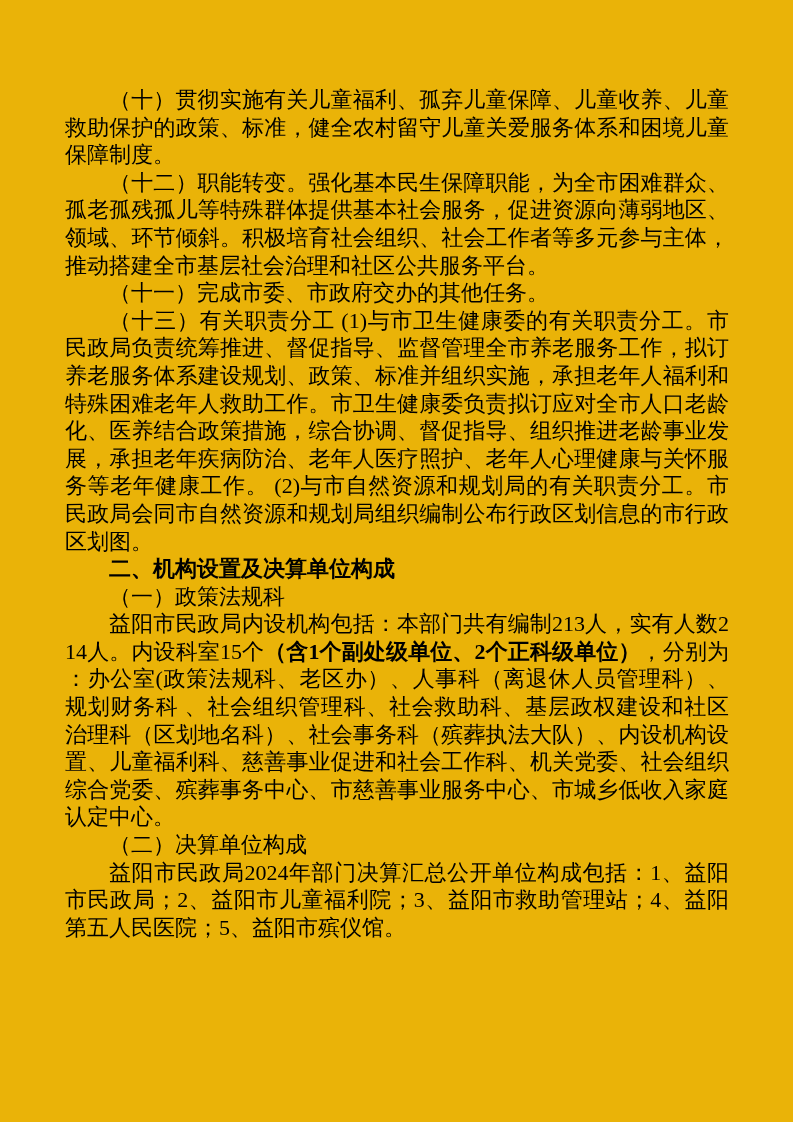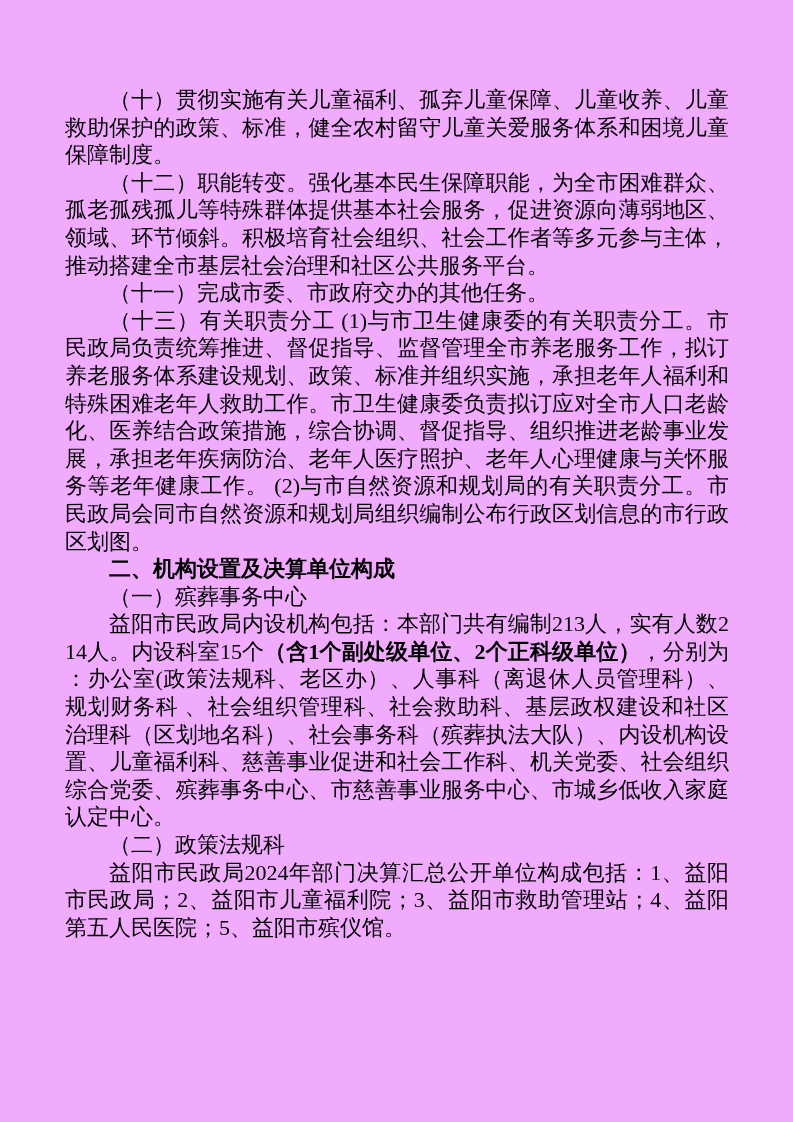--- a/index.html
+++ b/index.html
@@ -4,21 +4,21 @@
 <style>
   html, body {
     margin: 0;
     padding: 0;
     background: #ffffff;
   }
   .page {
     position: relative;
     width: 793px;
     height: 1122px;
-    background: #f0abfc;
+    background: #eab308;
     overflow: hidden;
     font-family: "Liberation Serif", "DejaVu Serif", serif;
     text-decoration: underline;
   }
   .doc-body {
     position: absolute;
     left: 65px;
     top: 86px;
     width: 664px;
     color: #000000;
@@ -43,18 +43,18 @@
 </head>
 <body>
 
 <div class="page">
   <div class="doc-body" id="doc-body">
       <p class="para body"><span class="run">（十）贯彻实施有关儿童福利、孤弃儿童保障、儿童收养、儿童救助保护的政策、标准，健全农村留守儿童关爱服务体系和困境儿童保障制度。</span></p>
       <p class="para body"><span class="run">（十二）职能转变。强化基本民生保障职能，为全市困难群众、孤老孤残孤儿等特殊群体提供基本社会服务，促进资源向薄弱地区、领域、环节倾斜。积极培育社会组织、社会工作者等多元参与主体，推动搭建全市基层社会治理和社区公共服务平台。</span></p>
       <p class="para body"><span class="run">（十一）完成市委、市政府交办的其他任务。</span></p>
       <p class="para body"><span class="run">（十三）有关职责分工 (1)与市卫生健康委的有关职责分工。市民政局负责统筹推进、督促指导、监督管理全市养老服务工作，拟订养老服务体系建设规划、政策、标准并组织实施，承担老年人福利和特殊困难老年人救助工作。市卫生健康委负责拟订应对全市人口老龄化、医养结合政策措施，综合协调、督促指导、组织推进老龄事业发展，承担老年疾病防治、老年人医疗照护、老年人心理健康与关怀服务等老年健康工作。 (2)与市自然资源和规划局的有关职责分工。市民政局会同市自然资源和规划局组织编制公布行政区划信息的市行政区划图。</span></p>
       <p class="para heading"><span class="run bold">二、机构设置及决算单位构成</span></p>
-      <p class="para body"><span class="run">（一）殡葬事务中心</span></p>
+      <p class="para body"><span class="run">（一）政策法规科</span></p>
       <p class="para body"><span class="run">益阳市民政局内设机构包括：本部门共有编制213人，实有人数214人。内设科室15个</span><span class="run bold">（含1个副处级单位、2个正科级单位）</span><span class="run">，分别为：办公室(政策法规科、老区办）、人事科（离退休人员管理科）、规划财务科 、社会组织管理科、社会救助科、基层政权建设和社区治理科（区划地名科）、社会事务科（殡葬执法大队）、内设机构设置、儿童福利科、慈善事业促进和社会工作科、机关党委、社会组织综合党委、殡葬事务中心、市慈善事业服务中心、市城乡低收入家庭认定中心。</span></p>
-      <p class="para body"><span class="run">（二）政策法规科</span></p>
+      <p class="para body"><span class="run">（二）决算单位构成</span></p>
       <p class="para body"><span class="run">益阳市民政局2024年部门决算汇总公开单位构成包括：1、益阳市民政局；2、益阳市儿童福利院；3、益阳市救助管理站；4、益阳第五人民医院；5、益阳市殡仪馆。</span></p>
     </div>
 </div>
 
 </body></html>

